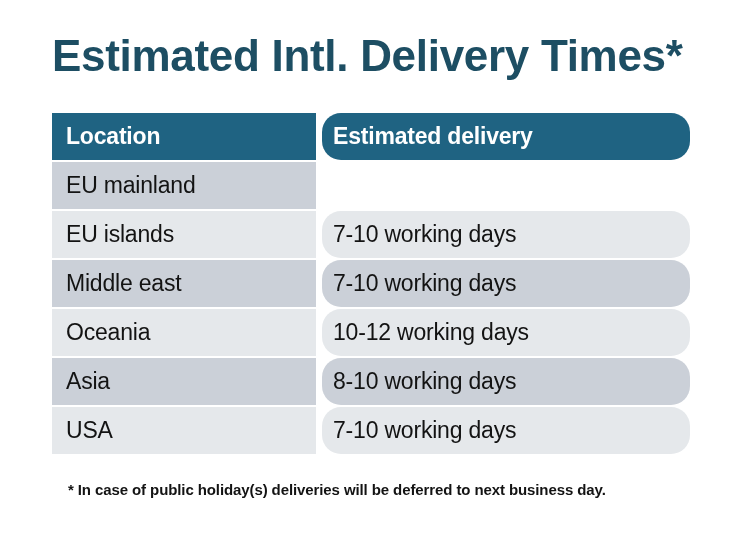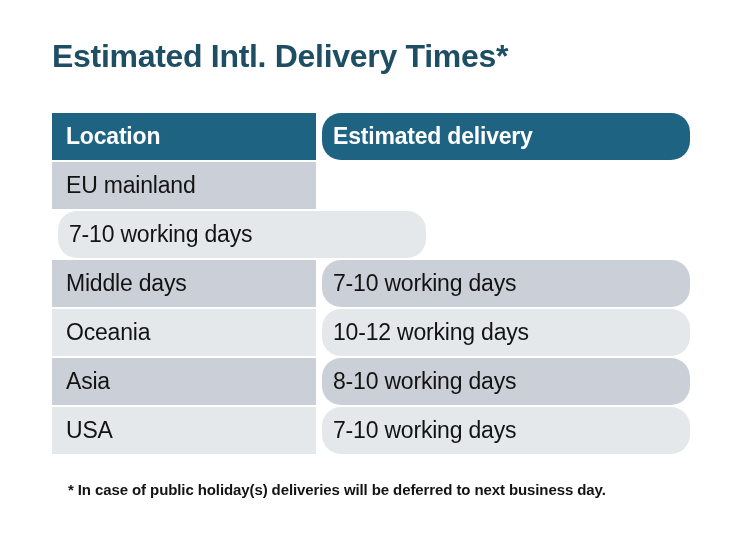--- a/index.html
+++ b/index.html
@@ -22,21 +22,21 @@
     width: 745px;
     height: 536px;
     background: #ffffff;
   }
 
   
   .title {
     position: absolute;
     left: 52px;
     top: 36px;
-    font-size: 32px;
+    font-size: 44px;
     font-weight: 700;
     letter-spacing: -0.3px;
     color: #1d4e63;
     line-height: 40px;
     white-space: nowrap;
   }
 
   
   .table {
     position: absolute;
@@ -139,29 +139,32 @@
     </div>
 
     <div class="row body-row shade-dark">
       <div class="cell col-loc">
         <span class="cell-text">EU mainland</span>
       </div>
       <div class="cell col-gap"></div>
     </div>
 
     <div class="row body-row shade-light">
+      <div class="cell col-loc">
+        <span class="cell-text">EU islands</span>
+      </div>
       <div class="cell col-gap"></div>
       <div class="cell col-est">
         <span class="cell-text">7-10 working days</span>
       </div>
     </div>
 
     <div class="row body-row shade-dark">
       <div class="cell col-loc">
-        <span class="cell-text">Middle days</span>
+        <span class="cell-text">Middle east</span>
       </div>
       <div class="cell col-gap"></div>
       <div class="cell col-est">
         <span class="cell-text">7-10 working days</span>
       </div>
     </div>
 
     <div class="row body-row shade-light">
       <div class="cell col-loc">
         <span class="cell-text">Oceania</span>

